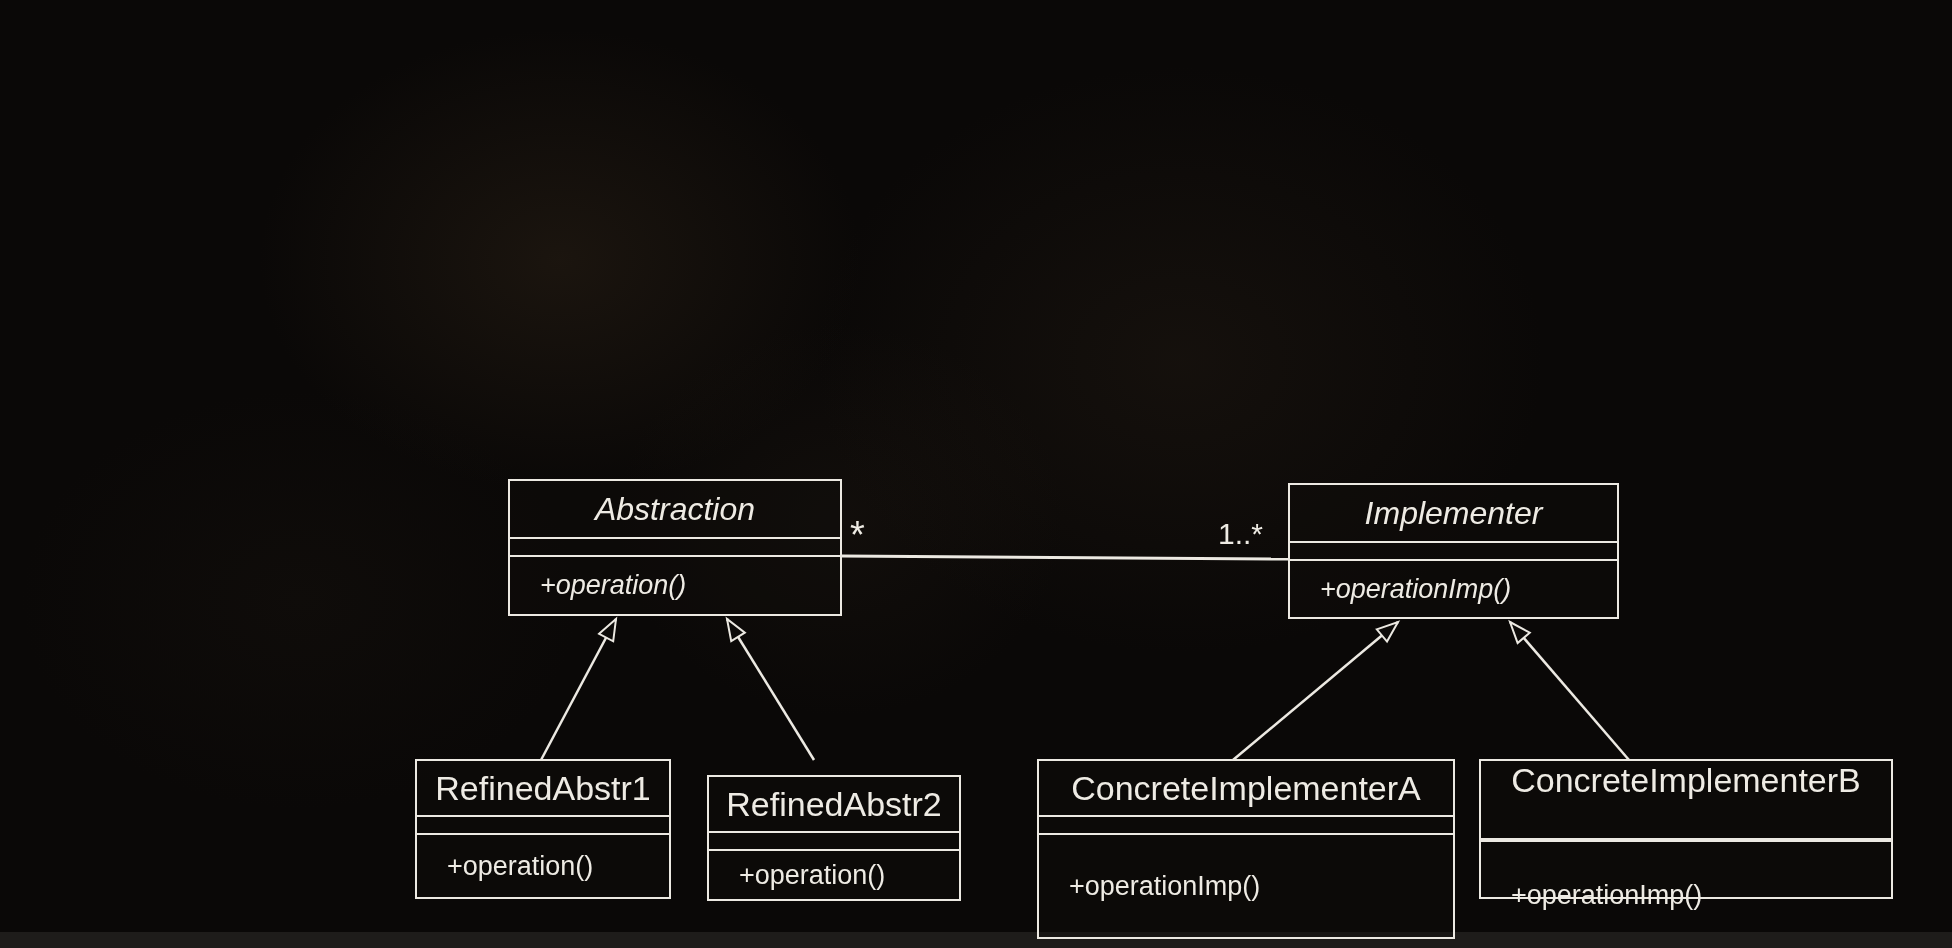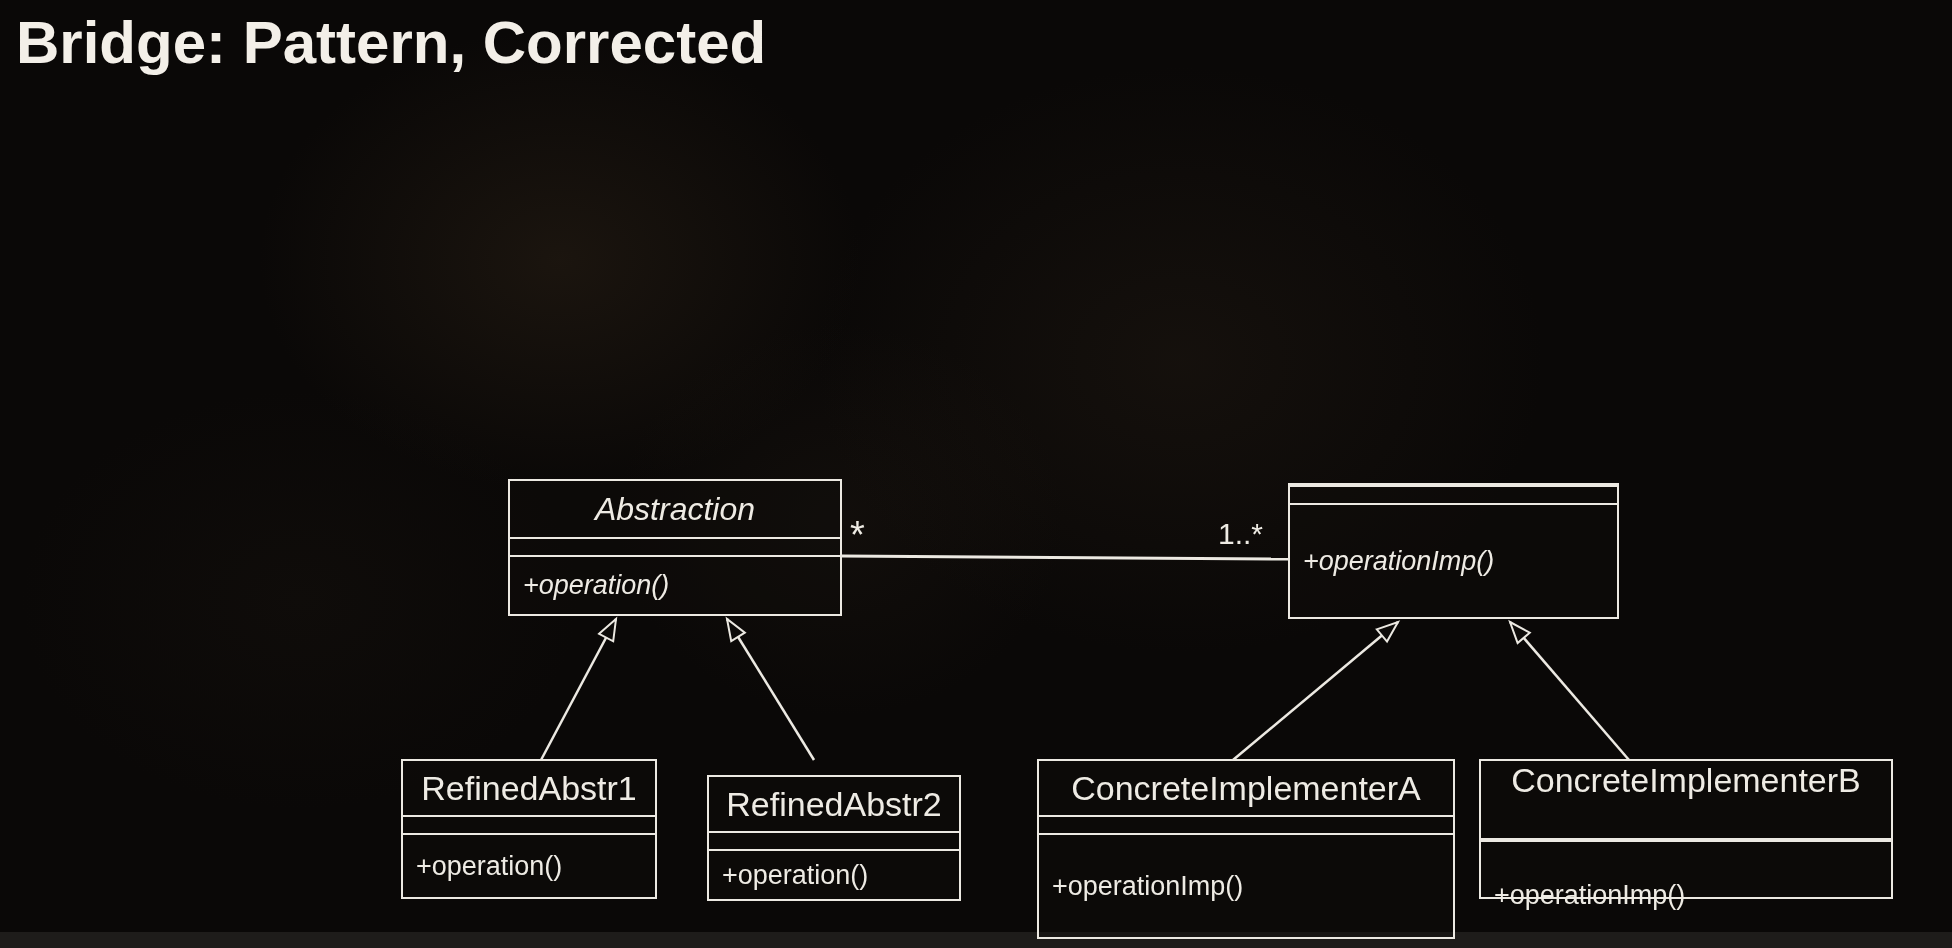--- a/index.html
+++ b/index.html
@@ -47,21 +47,21 @@
   .uml-attrs {
     height: 20px;
     border-top: 2.5px solid #ece9e2;
     border-bottom: 2.5px solid #ece9e2;
   }
   .uml-methods {
     flex: 1;
     display: flex;
     align-items: center;
     font-size: 27px;
-    padding-left: 13px;
+    padding-left: 30px;
     text-align: right;
   }
   .abstract .uml-name, .abstract .uml-methods { font-style: italic; }
   .edge-layer {
     position: absolute;
     left: 0; top: 0;
     width: 1952px; height: 948px;
     z-index: 1;
   }
   .multiplicity {
@@ -78,21 +78,20 @@
     width: 100%; height: 16px;
     background: #1e1c1a;
     z-index: 0;
   }
 </style>
 </head>
 <body>
 
 <div class="slide">
 
-  <div class="slide-title">Bridge: Pattern, Corrected</div>
 
   <svg class="edge-layer" width="1952" height="948" viewBox="0 0 1952 948" xmlns="http://www.w3.org/2000/svg">
     <defs>
       <marker id="hollow-tri" markerWidth="28" markerHeight="24" refX="23" refY="10" orient="auto" markerUnits="userSpaceOnUse">
         <path d="M2,2 L23,10 L2,18 Z" fill="#0d0b09" stroke="#ece9e2" stroke-width="2"></path>
       </marker>
     </defs>
 
     <line x1="842" y1="556" x2="1288" y2="559" stroke="#ece9e2" stroke-width="3"></line>
 
@@ -102,28 +101,29 @@
     <line x1="1629" y1="760" x2="1510" y2="622" stroke="#ece9e2" stroke-width="2.5" marker-end="url(#hollow-tri)"></line>
   </svg>
 
   <div class="uml-class abstract" style="left:508px; top:479px; width:334px; height:137px;">
     <div class="uml-name">Abstraction</div>
     <div class="uml-attrs"></div>
     <div class="uml-methods">+operation()</div>
   </div>
 
   <div class="uml-class abstract" style="left:1288px; top:483px; width:331px; height:136px;">
+    <div class="uml-name">Implementer</div>
     <div class="uml-attrs"></div>
     <div class="uml-methods">+operationImp()</div>
   </div>
 
   <div class="multiplicity mult-src">*</div>
   <div class="multiplicity mult-dst">1..*</div>
 
-  <div class="uml-class bottom-row" style="left:401px; top:759px; width:256px; height:140px;">
+  <div class="uml-class bottom-row" style="left:415px; top:759px; width:256px; height:140px;">
     <div class="uml-name">RefinedAbstr1</div>
     <div class="uml-attrs"></div>
     <div class="uml-methods">+operation()</div>
   </div>
 
   <div class="uml-class bottom-row" style="left:707px; top:759px; width:254px; height:126px;margin-top:16px;">
     <div class="uml-name">RefinedAbstr2</div>
     <div class="uml-attrs"></div>
     <div class="uml-methods">+operation()</div>
   </div>

